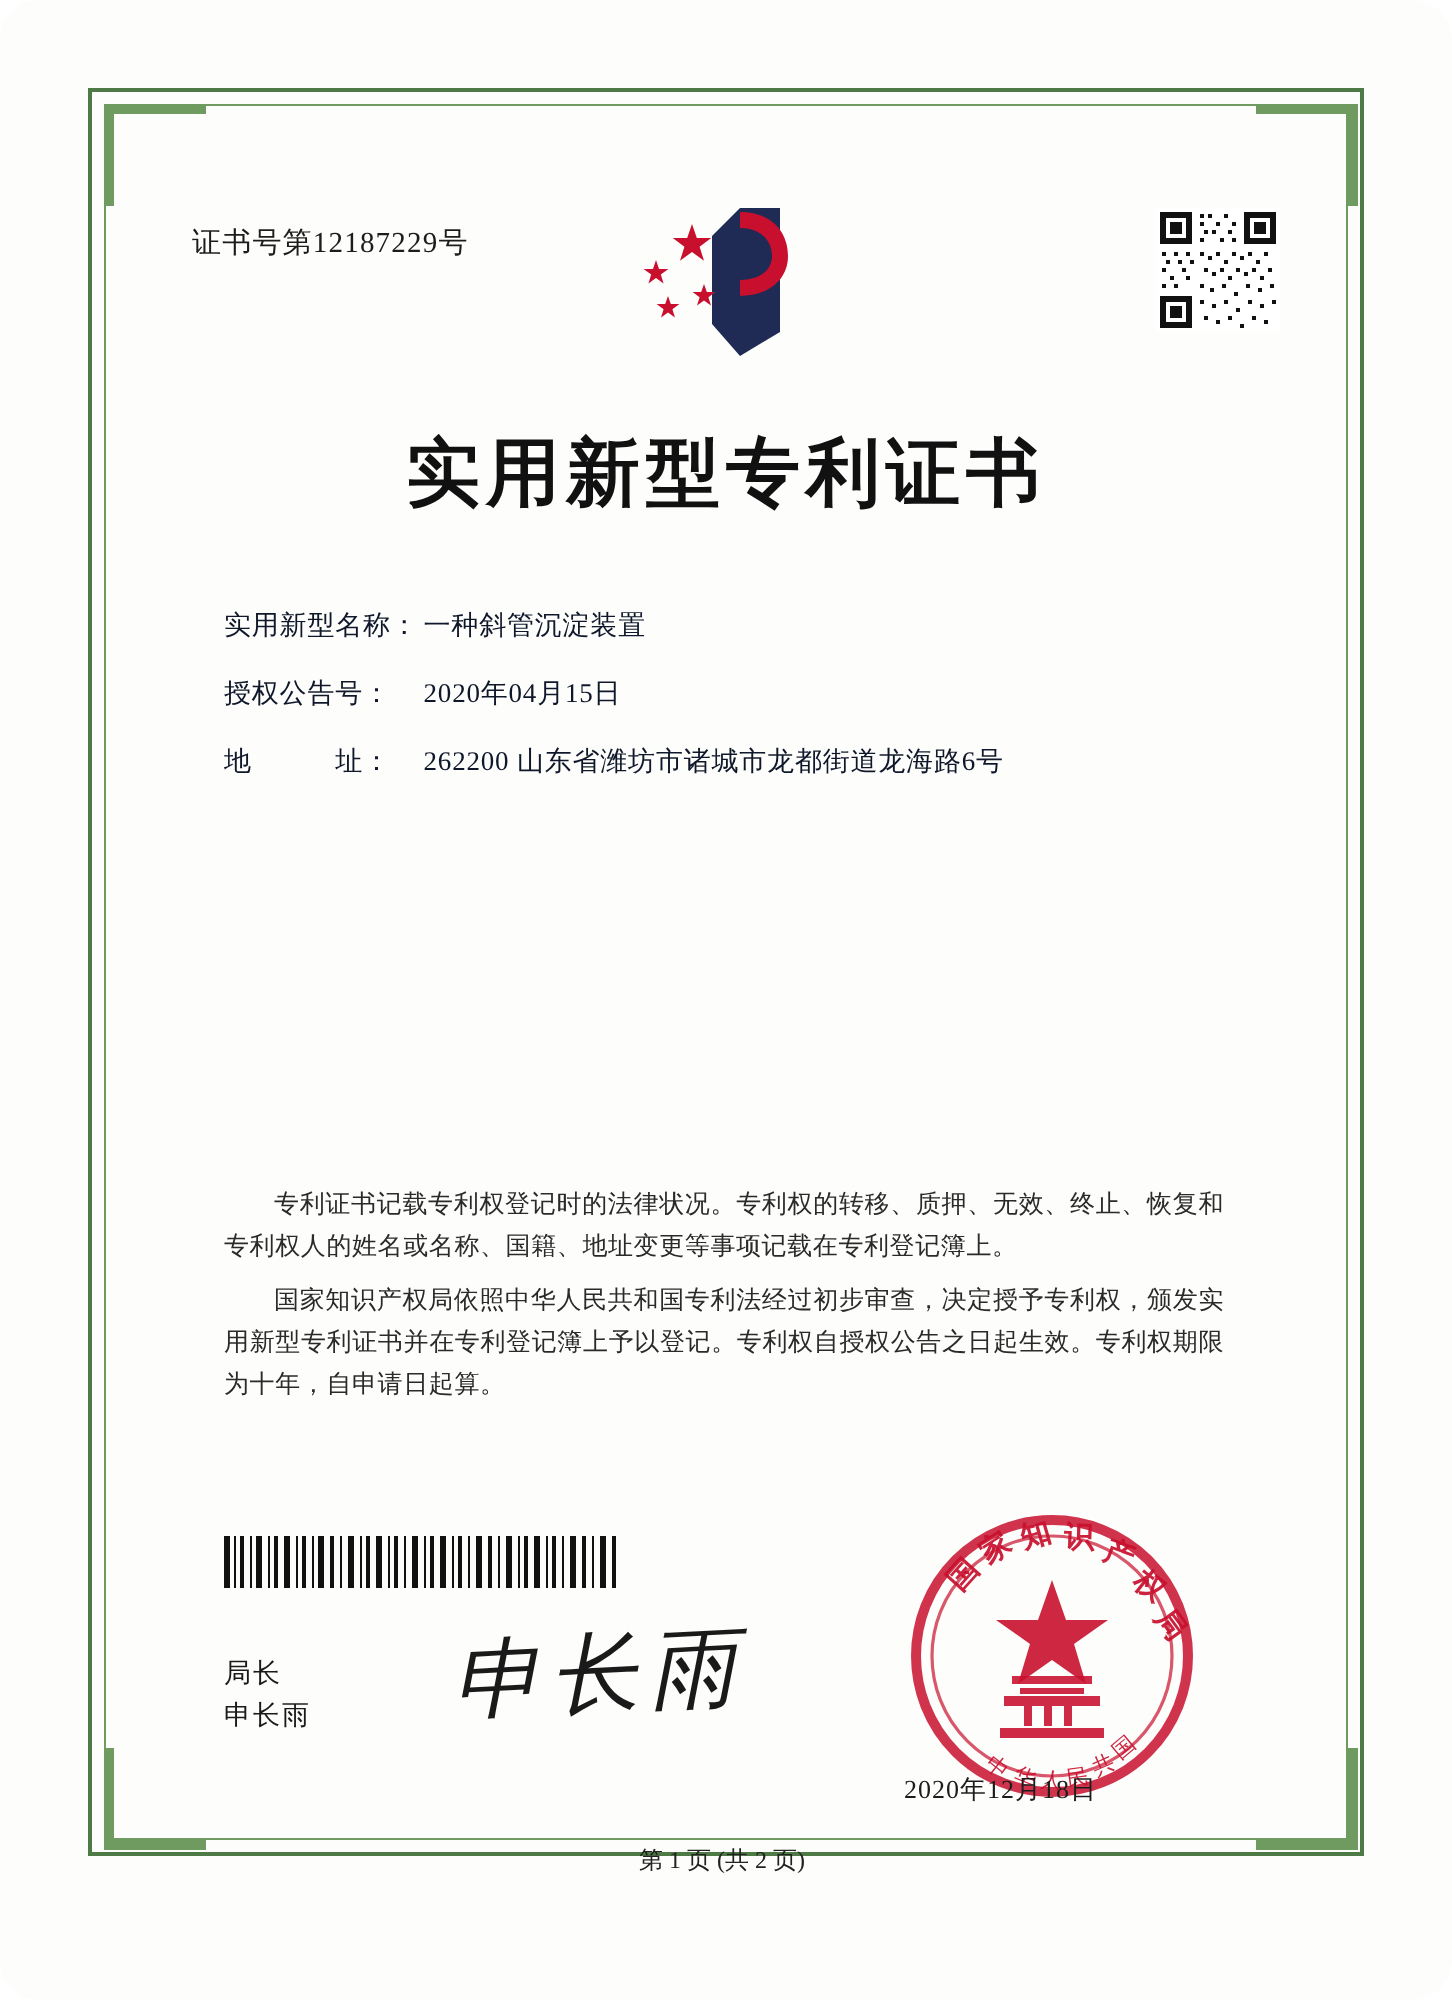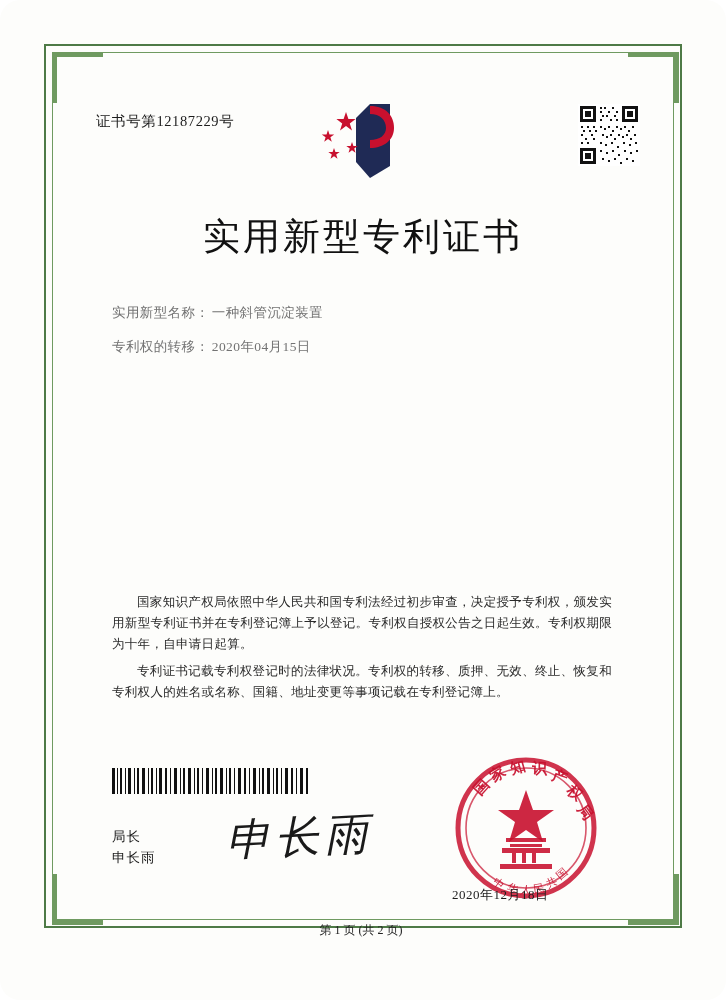--- a/index.html
+++ b/index.html
@@ -73,32 +73,32 @@
     left: 310px; top: 100px;
     width: 110px; height: 84px;
   }
 
   .title {
     position: absolute;
     left: 0; top: 212px;
     width: 726px;
     text-align: center;
     font-size: 37px;
-    font-weight: normal;
+    font-weight: bold;
     letter-spacing: 3px;
     color: #111;
     font-family: "Liberation Serif", serif;
   }
 
   .fields {
     position: absolute;
     left: 112px; top: 296px;
     width: 520px;
     font-size: 13.5px;
-    color: #737373;
+    color: #0f172a;
   }
   .field-row {
     height: 34px;
     line-height: 34px;
     white-space: nowrap;
     letter-spacing: 0.4px;
   }
   .field-label {
     display: inline-block;
     width: 96px;
@@ -295,28 +295,32 @@
   </div>
 
   <div class="title">实用新型专利证书</div>
 
   <div class="fields">
     <div class="field-row">
       <span class="field-label">实用新型名称：</span>
       <span class="field-value">一种斜管沉淀装置</span>
     </div>
     <div class="field-row">
-      <span class="field-label">专利权的转移：</span>
+      <span class="field-label">授权公告号：</span>
       <span class="field-value">2020年04月15日</span>
     </div>
+    <div class="field-row">
+      <span class="field-label">地　　　址：</span>
+      <span class="field-value">262200 山东省潍坊市诸城市龙都街道龙海路6号</span>
+    </div>
   </div>
 
   <div class="paras">
+    <p>专利证书记载专利权登记时的法律状况。专利权的转移、质押、无效、终止、恢复和专利权人的姓名或名称、国籍、地址变更等事项记载在专利登记簿上。</p>
     <p>国家知识产权局依照中华人民共和国专利法经过初步审查，决定授予专利权，颁发实用新型专利证书并在专利登记簿上予以登记。专利权自授权公告之日起生效。专利权期限为十年，自申请日起算。</p>
-    <p>专利证书记载专利权登记时的法律状况。专利权的转移、质押、无效、终止、恢复和专利权人的姓名或名称、国籍、地址变更等事项记载在专利登记簿上。</p>
   </div>
 
   <div class="barcode">
     <div class="b" style="left:0px;width:3px"></div>
     <div class="b" style="left:5px;width:1px"></div>
     <div class="b" style="left:8px;width:2px"></div>
     <div class="b" style="left:13px;width:1px"></div>
     <div class="b" style="left:16px;width:3px"></div>
     <div class="b" style="left:22px;width:1px"></div>
     <div class="b" style="left:25px;width:2px"></div>

